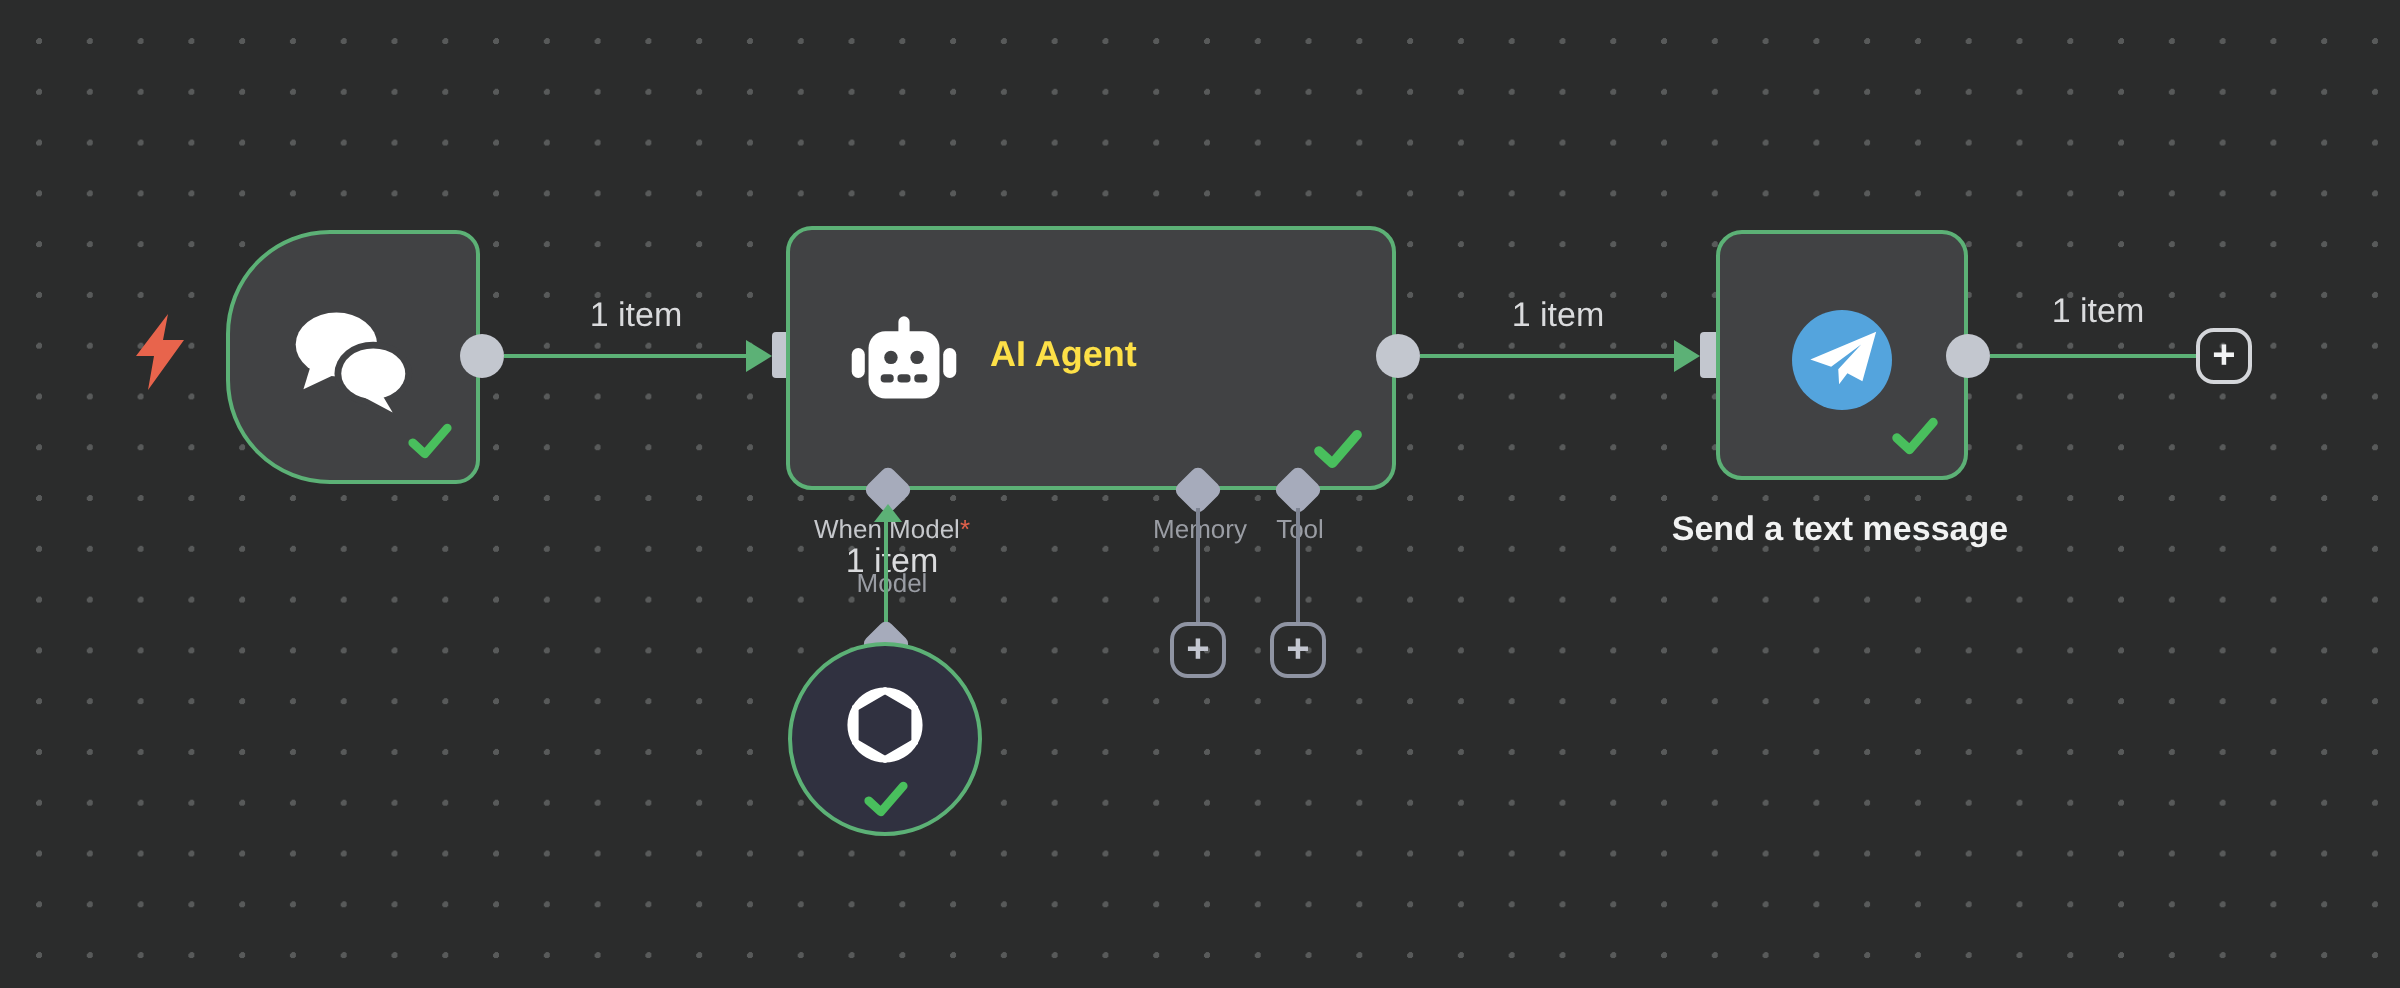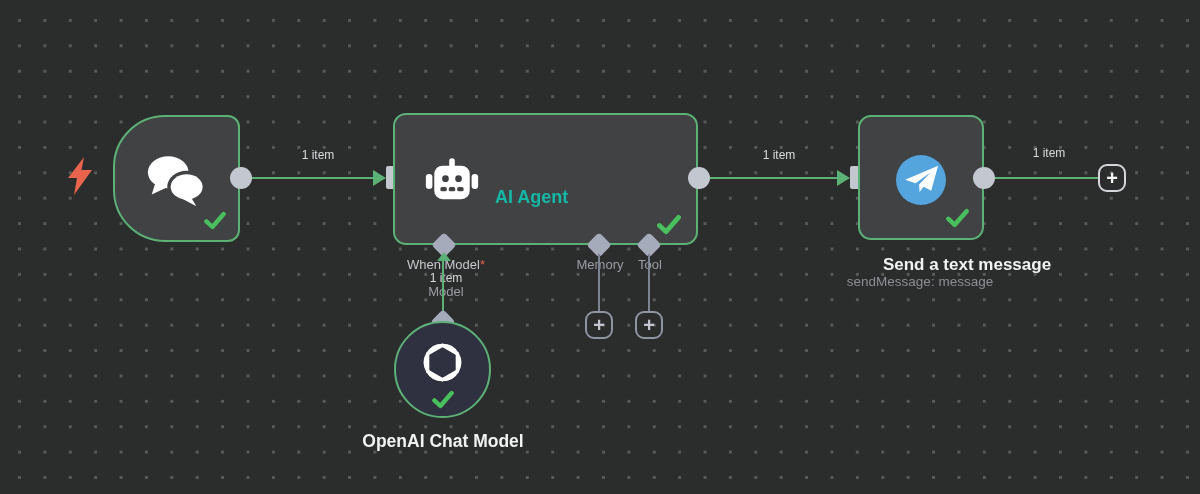--- a/index.html
+++ b/index.html
@@ -7,21 +7,21 @@
   .canvas{
     position:relative;width:1200px;height:494px;overflow:hidden;
     background-color:#2b2c2c;
     background-image:radial-gradient(circle 1.6px at 1.6px 1.6px,#585a5a 99%,transparent 100%);
     background-size:25.4px 25.4px;background-position:18px 19px;
     font-family:"Liberation Sans","DejaVu Sans",sans-serif;
   }
   .node{position:absolute;background:#414244;border:2px solid #5cb176;}
   .node-title{position:absolute;text-align:center;font-size:17px;font-weight:600;color:#f1f2f2;line-height:26.5px;}
   .node-sub{position:absolute;text-align:center;font-size:13.5px;font-weight:400;color:#8d8f96;}
-  .conn-label{position:absolute;width:100px;text-align:center;font-size:12px;color:#dadbdd;}
+  .conn-label{position:absolute;width:100px;text-align:center;font-size:17px;color:#dadbdd;}
   .port-label{position:absolute;text-align:center;font-size:13px;color:#9a9da4;}
   .port-label.req{color:#c6c8cc;}
   .req-mark{color:#e0604a;}
   .hline{position:absolute;height:2px;background:#5cb176;}
   .vline{position:absolute;width:2px;}
   .vline.green{background:#5cb176;}
   .vline.gray{background:#7e8493;}
   .circle-conn{position:absolute;width:22px;height:22px;border-radius:50%;background:#c3c7cf;}
   .rect-conn{position:absolute;width:13px;height:23px;border-radius:2px;background:#c3c7cf;}
   .diamond{position:absolute;width:18px;height:18px;border-radius:4px;background:#a6abbb;transform:rotate(45deg);}
@@ -74,21 +74,21 @@
         <rect x="2" y="17" width="7" height="16" rx="3.5" fill="#ffffff"></rect>
         <rect x="51" y="17" width="7" height="16" rx="3.5" fill="#ffffff"></rect>
         <rect x="11" y="8" width="38" height="36" rx="9" fill="#ffffff"></rect>
         <circle cx="23" cy="22" r="3.6" fill="#414244"></circle>
         <circle cx="37" cy="22" r="3.6" fill="#414244"></circle>
         <rect x="17.5" y="31" width="7" height="4.5" rx="2" fill="#414244"></rect>
         <rect x="26.5" y="31" width="7" height="4.5" rx="2" fill="#414244"></rect>
         <rect x="35.5" y="31" width="7" height="4.5" rx="2" fill="#414244"></rect>
       </svg>
     </div>
-    <div style="position:absolute;left:100px;top:52px;font-size:18px;font-weight:600;color:#14b8a6;margin-top:20px;">AI Agent</div>
+    <div style="position:absolute;left:100px;top:52px;font-size:18px;font-weight:600;color:#fde047;">AI Agent</div>
     <div class="check" style="right:14px;bottom:8px;">
       <svg width="26" height="21" viewBox="0 0 26 22">
         <path d="M3 12 L10 18.5 L23 3.5" fill="none" stroke="#49bf5d" stroke-width="5" stroke-linecap="round" stroke-linejoin="round"></path>
       </svg>
     </div>
   </div>
   <div class="circle-conn" style="left:688px;top:167px;"></div>
 
   <div class="diamond" style="left:435px;top:236px;"></div>
   <div class="diamond" style="left:590px;top:236px;"></div>
@@ -125,41 +125,39 @@
           <path d="M22 4.5 A17.5 17.5 0 0 1 37.2 13.25 L37.2 30.75" transform="rotate(300 22 22)"></path>
         </g>
       </svg>
     </div>
     <div class="check" style="left:35px;top:67px;">
       <svg width="24" height="19" viewBox="0 0 26 22">
         <path d="M3 12 L10 18.5 L23 3.5" fill="none" stroke="#49bf5d" stroke-width="5" stroke-linecap="round" stroke-linejoin="round"></path>
       </svg>
     </div>
   </div>
-  <div class="node-title" style="left:328px;top:428px;width:230px;font-size:17.5px;">OpenAI Chat Model</div>
 
   <div class="hline" style="left:710px;top:177px;width:128px;"></div>
   <div class="arrow-right" style="left:837px;top:170px;"></div>
   <div class="conn-label" style="left:729px;top:148px;">1 item</div>
   <div class="rect-conn" style="left:850px;top:166px;"></div>
 
   <div class="node" style="left:858px;top:115px;width:126px;height:125px;border-radius:13px;">
     <div style="position:absolute;left:36px;top:38px;width:50px;height:50px;border-radius:50%;background:#54a4dd;">
       <svg width="50" height="50" viewBox="0 0 24 24">
         <path d="M20.2 5.2 L4.4 11.9 L9.4 13.6 L16.6 8.3 L11.1 14.2 L11.3 17.8 L13.3 15.2 L16.9 17.1 Z" fill="#ffffff"></path>
       </svg>
     </div>
     <div class="check" style="right:12px;bottom:10px;">
       <svg width="25" height="20" viewBox="0 0 26 22">
         <path d="M3 12 L10 18.5 L23 3.5" fill="none" stroke="#49bf5d" stroke-width="5" stroke-linecap="round" stroke-linejoin="round"></path>
       </svg>
     </div>
   </div>
-  <div class="node-title" style="left:842px;top:252px;width:250px;">Send a text message</div>
-  <div class="node-sub" style="left:795px;top:274px;width:250px;">sendMessage: message</div>
+  <div class="node-title" style="left:795px;top:252px;width:250px;">Send a text message</div>
 
   <div class="circle-conn" style="left:973px;top:167px;"></div>
   <div class="hline" style="left:995px;top:177px;width:103px;"></div>
   <div class="conn-label" style="left:999px;top:146px;">1 item</div>
   <div class="plus-btn bright" style="left:1098px;top:164px;">
       <span>+</span>
     </div>
 
 </div>
 

